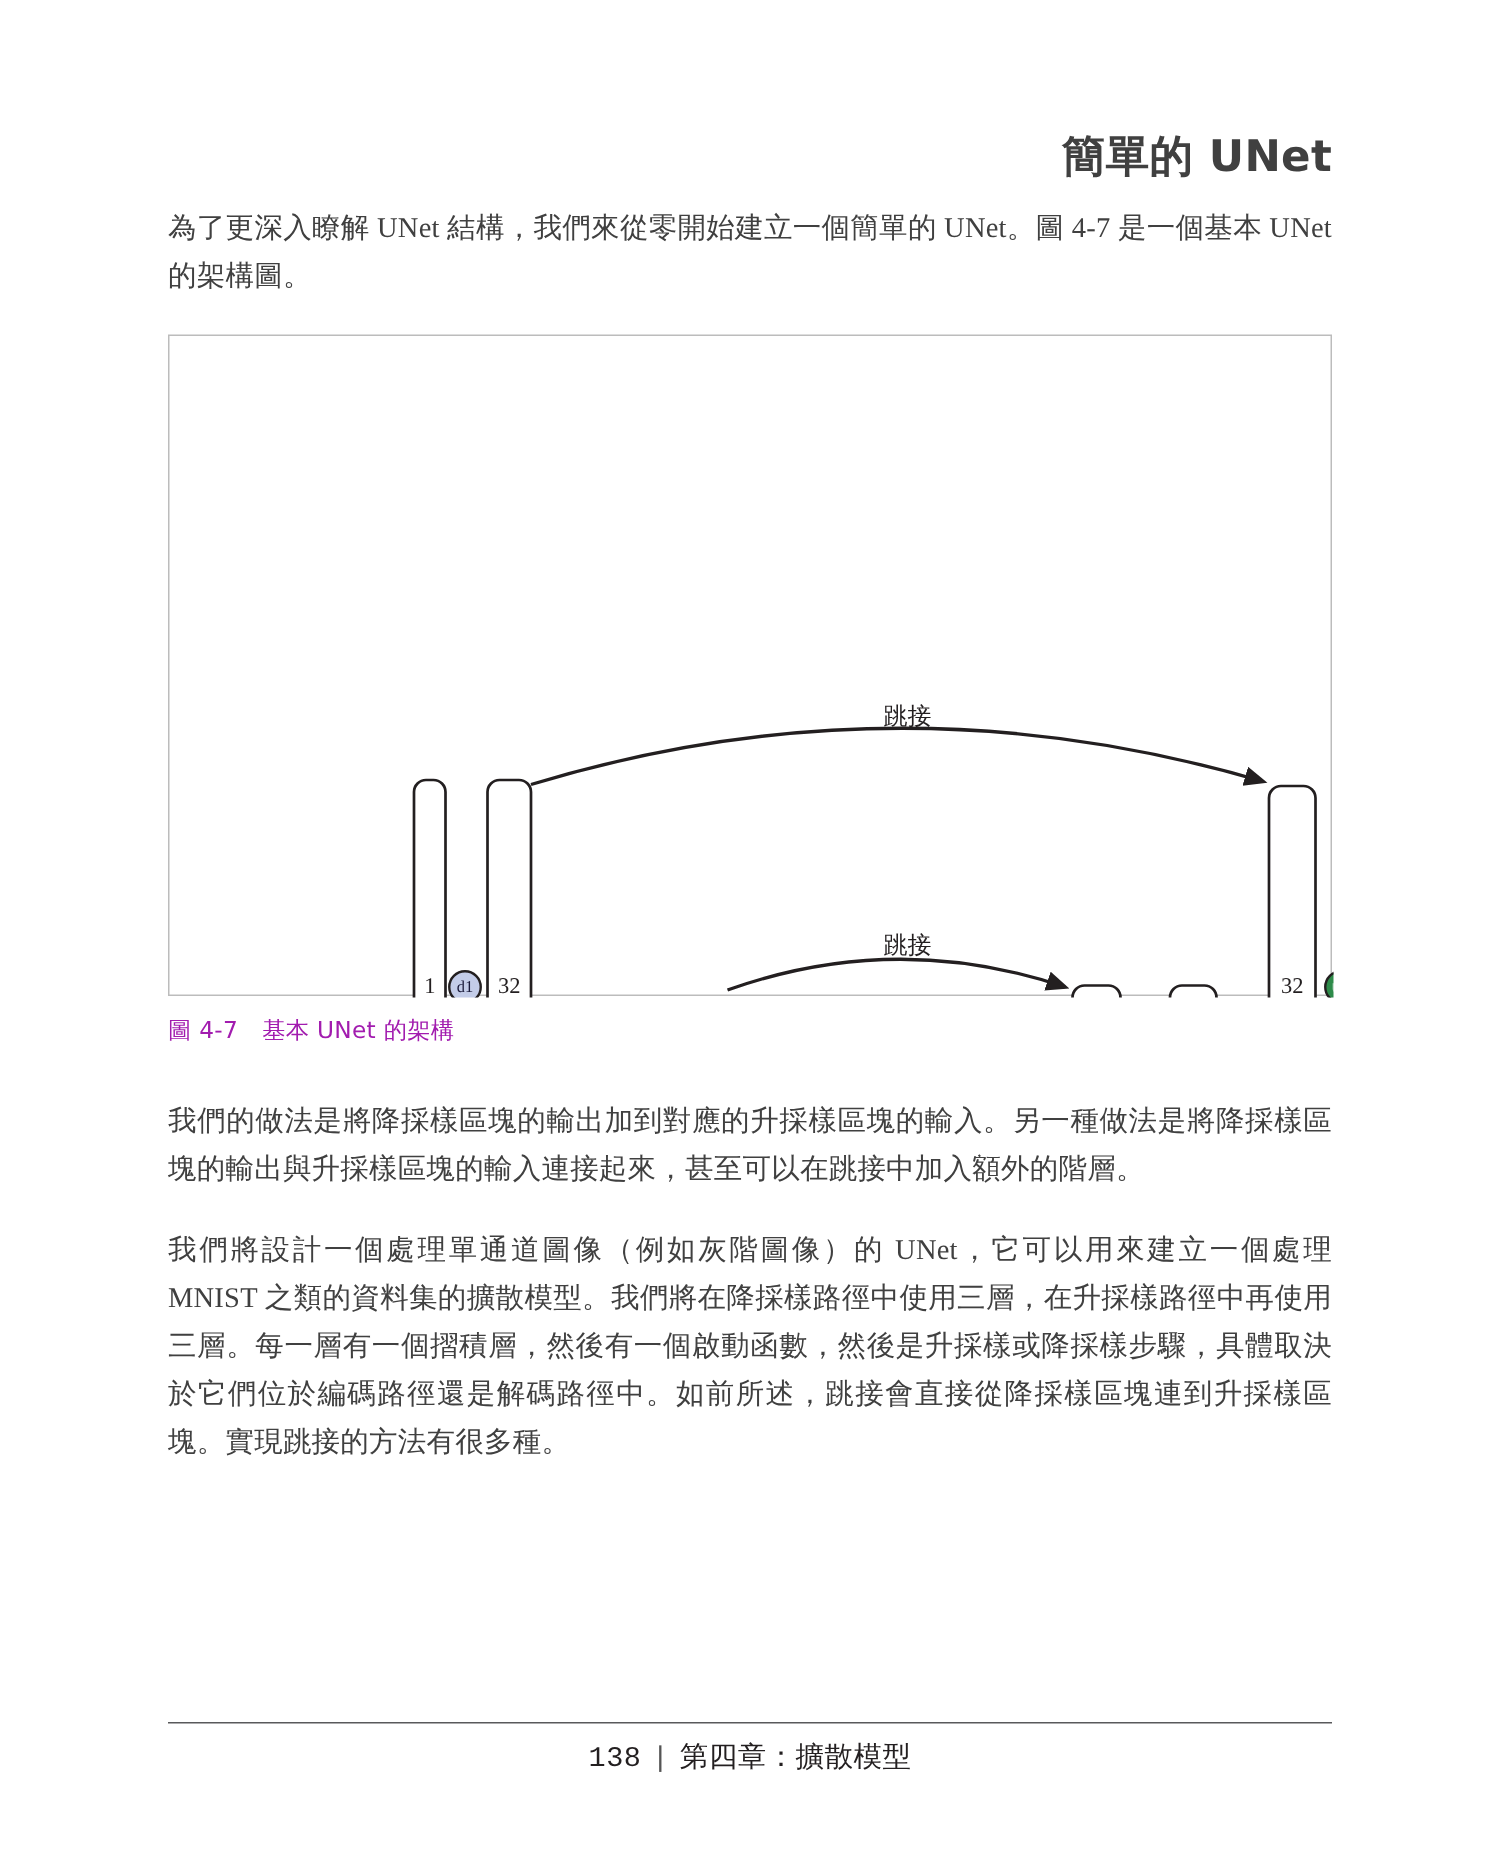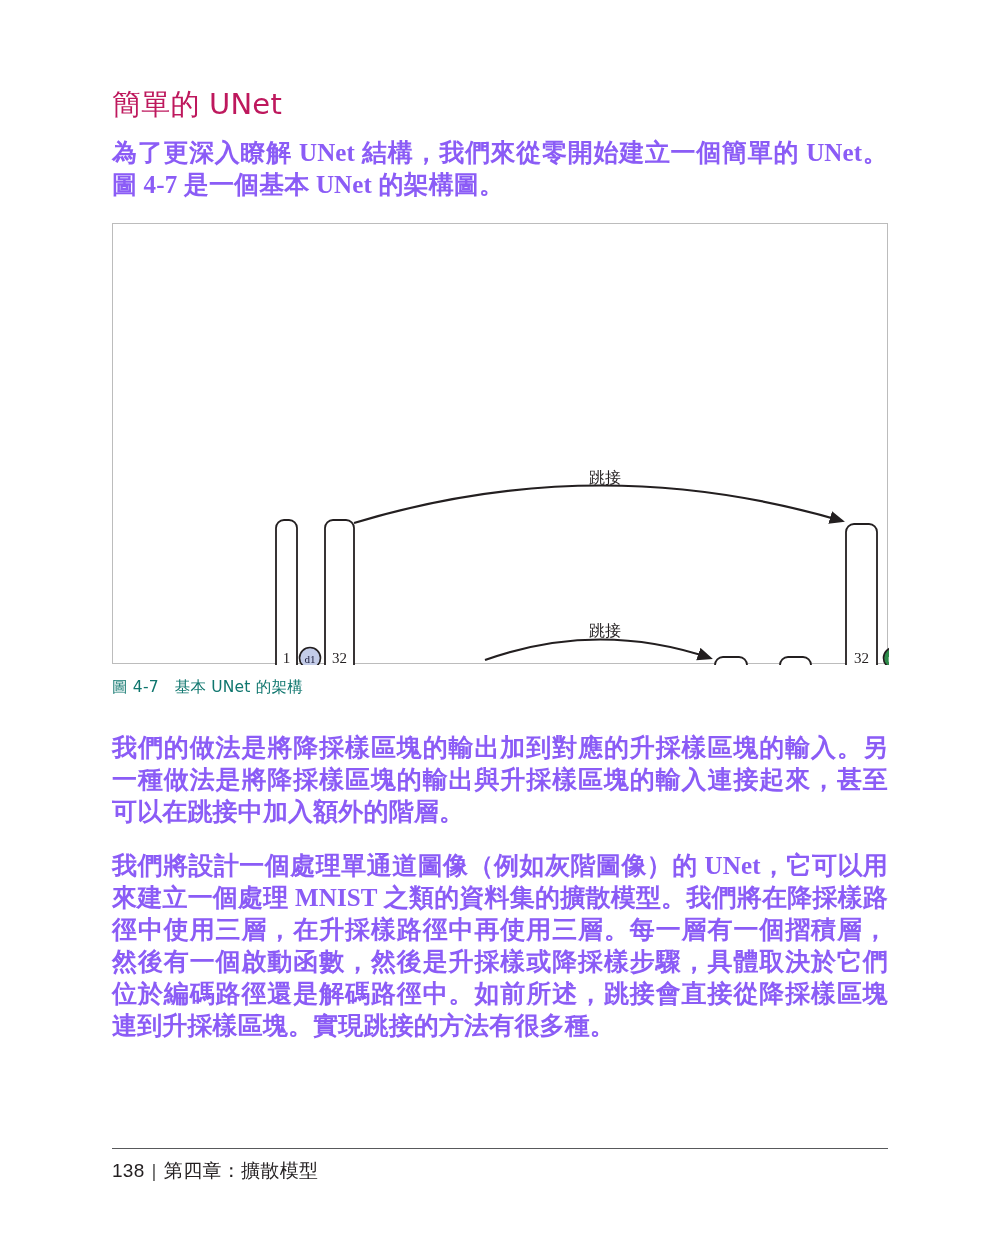--- a/index.html
+++ b/index.html
@@ -23,38 +23,38 @@
   }
   .content {
     position: absolute;
     left: 112px;
     top: 88px;
     width: 776px;
   }
 
   h1.section-title {
     font-family: "DejaVu Sans", "Liberation Sans", sans-serif;
-    font-weight: 400;
+    font-weight: 700;
     font-size: 29px;
     line-height: 1.15;
     margin: 0 0 16px 0;
     letter-spacing: 0.2px;
-    color: #be185d;
+    color: #404040;
+    text-align: right;
   }
 
   p.body-text {
     font-family: "Liberation Serif", "DejaVu Serif", serif;
-    font-size: 25px;
+    font-size: 19px;
     line-height: 32px;
     margin: 0 0 22px 0;
     text-align: justify;
     text-justify: inter-character;
     letter-spacing: 0.15px;
-    color: #8b5cf6;
-    font-weight: bold;
+    color: #404040;
   }
 
   
   .figure-box {
     position: relative;
     box-sizing: border-box;
     width: 776px;
     height: 441px;
     border: 1px solid #bcbcbc;
     background: #ffffff;
@@ -64,42 +64,43 @@
     position: absolute;
     left: 0; top: 0;
     width: 776px;
     height: 441px;
   }
 
   .fig-caption {
     font-family: "DejaVu Sans", "Liberation Sans", sans-serif;
     font-size: 15.5px;
     margin: 13px 0 34px 0;
-    color: #0f766e;
+    color: #a21caf;
     letter-spacing: 0.2px;
   }
   .fig-caption .cap-num { margin-right: 16px; }
 
   
   .footer {
     position: absolute;
     left: 112px;
     top: 1148px;
     width: 776px;
   }
   .footer-rule {
     border-top: 1.4px solid #58595b;
     width: 776px;
   }
   .footer-line {
-    font-family: Liberation Sans, sans-serif;
+    font-family: Liberation Mono, monospace;
     font-size: 19px;
     color: #231f20;
     padding-top: 9px;
     letter-spacing: 0.3px;
+    text-align: center;
   }
   .footer-line .pg { margin-right: 7px; }
   .footer-line .sep { margin-right: 7px; color:#555; }
 </style>
 </head>
 <body>
 
 <div class="page">
 
   <div class="content">

